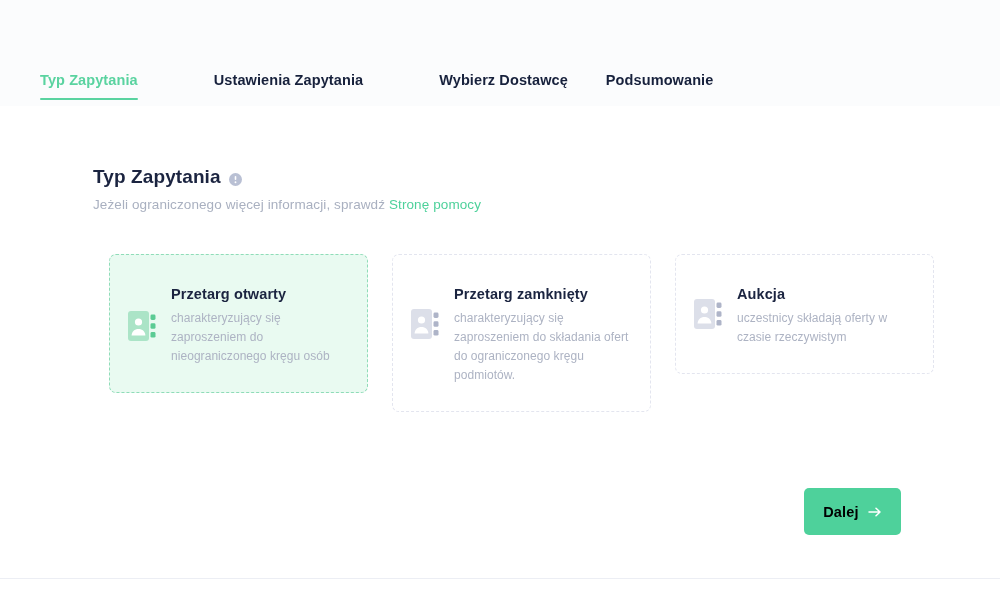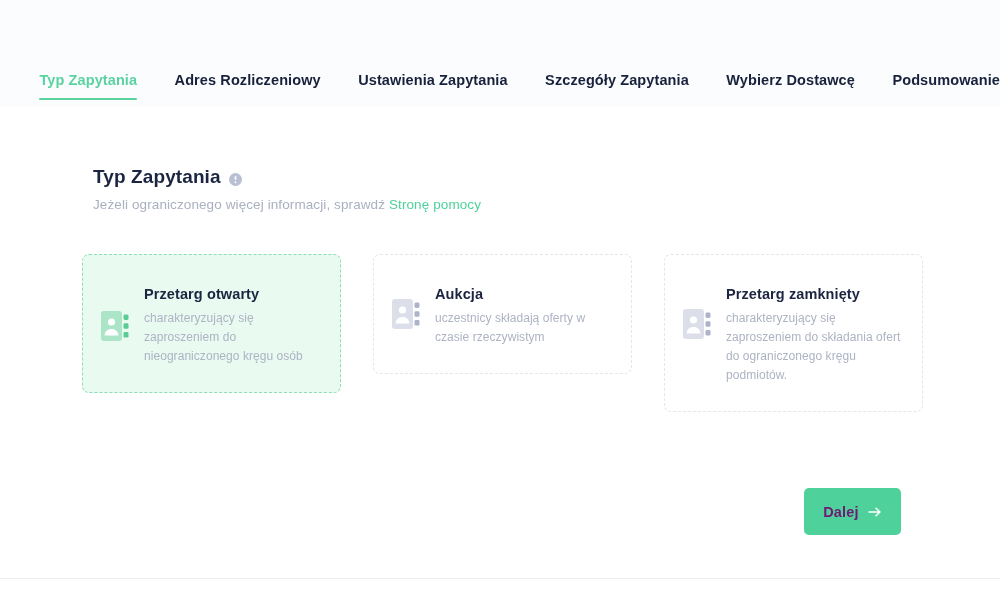--- a/index.html
+++ b/index.html
@@ -120,25 +120,25 @@
   .help-link {
     color: #4ed19b;
     font-weight: normal;
     text-decoration: none;
     cursor: pointer;
   }
 
   
   .cards-row {
     position: absolute;
-    left: 82px;
+    left: 109px;
     top: 148px;
     display: flex;
     align-items: flex-start;
-    gap: 32px;
+    gap: 24px;
   }
 
   .opt-card {
     width: 259px;
     border-radius: 7px;
     border: 1.5px dashed #e3e5ef;
     background: #ffffff;
     padding: 28px 20px 26px 18px;
     display: flex;
     gap: 13px;
@@ -189,21 +189,21 @@
   
   .next-btn {
     position: absolute;
     left: 804px;
     top: 382px;
     width: 97px;
     height: 47px;
     background: #4ed19b;
     border: none;
     border-radius: 5px;
-    color: #701a75;
+    color: #000000;
     font-family: "Liberation Sans", sans-serif;
     font-size: 14.5px;
     font-weight: bold;
     letter-spacing: 0.2px;
     display: flex;
     align-items: center;
     justify-content: center;
     gap: 9px;
     cursor: pointer;
   }
@@ -233,33 +233,27 @@
   <div class="top-strip"></div>
 
   <nav class="wizard-nav">
     <div class="nav-spacer-1"></div>
 
     <div class="nav-tab is-active">
       <span>Typ Zapytania</span>
     </div>
     <div class="nav-spacer"></div>
 
-    <div class="nav-tab">
-      <span>Adres Rozliczeniowy</span>
-    </div>
     <div class="nav-spacer"></div>
 
     <div class="nav-tab">
       <span>Ustawienia Zapytania</span>
     </div>
     <div class="nav-spacer"></div>
 
-    <div class="nav-tab">
-      <span>Szczegóły Zapytania</span>
-    </div>
     <div class="nav-spacer"></div>
 
     <div class="nav-tab">
       <span>Wybierz Dostawcę</span>
     </div>
     <div class="nav-spacer"></div>
 
     <div class="nav-tab">
       <span>Podsumowanie</span>
     </div>
@@ -296,54 +290,54 @@
             <rect x="22.5" y="14.3" width="5" height="5.5" rx="1.4" fill="#5bcb94"></rect>
             <rect x="22.5" y="23.1" width="5" height="5.5" rx="1.4" fill="#5bcb94"></rect>
           </svg>
         </span>
         <div class="card-body">
           <div class="card-title">Przetarg otwarty</div>
           <div class="card-desc">charakteryzujący się zaproszeniem do nieograniczonego kręgu osób</div>
         </div>
       </div>
 
+      <div class="opt-card card-b">
+        <span class="card-icon">
+          <svg width="30" height="34" viewBox="0 0 30 34" aria-hidden="true">
+            <rect x="0" y="2" width="21" height="30" rx="3" fill="#dcdfe9"></rect>
+            <circle cx="10.5" cy="13" r="3.6" fill="#ffffff"></circle>
+            <path d="M3.6 26.5c0-3.9 3.1-6.6 6.9-6.6s6.9 2.7 6.9 6.6z" fill="#ffffff"></path>
+            <rect x="22.5" y="5.5" width="5" height="5.5" rx="1.4" fill="#aeb4c8"></rect>
+            <rect x="22.5" y="14.3" width="5" height="5.5" rx="1.4" fill="#aeb4c8"></rect>
+            <rect x="22.5" y="23.1" width="5" height="5.5" rx="1.4" fill="#aeb4c8"></rect>
+          </svg>
+        </span>
+        <div class="card-body">
+          <div class="card-title">Przetarg zamknięty</div>
+          <div class="card-desc">charakteryzujący się zaproszeniem do składania ofert do ograniczonego kręgu podmiotów.</div>
+        </div>
+      </div>
+
       <div class="opt-card card-c">
         <span class="card-icon">
           <svg width="30" height="34" viewBox="0 0 30 34" aria-hidden="true">
             <rect x="0" y="2" width="21" height="30" rx="3" fill="#dcdfe9"></rect>
             <circle cx="10.5" cy="13" r="3.6" fill="#ffffff"></circle>
             <path d="M3.6 26.5c0-3.9 3.1-6.6 6.9-6.6s6.9 2.7 6.9 6.6z" fill="#ffffff"></path>
             <rect x="22.5" y="5.5" width="5" height="5.5" rx="1.4" fill="#aeb4c8"></rect>
             <rect x="22.5" y="14.3" width="5" height="5.5" rx="1.4" fill="#aeb4c8"></rect>
             <rect x="22.5" y="23.1" width="5" height="5.5" rx="1.4" fill="#aeb4c8"></rect>
           </svg>
         </span>
         <div class="card-body">
           <div class="card-title">Aukcja</div>
           <div class="card-desc">uczestnicy składają oferty w czasie rzeczywistym</div>
         </div>
       </div>
 
-      <div class="opt-card card-b">
-        <span class="card-icon">
-          <svg width="30" height="34" viewBox="0 0 30 34" aria-hidden="true">
-            <rect x="0" y="2" width="21" height="30" rx="3" fill="#dcdfe9"></rect>
-            <circle cx="10.5" cy="13" r="3.6" fill="#ffffff"></circle>
-            <path d="M3.6 26.5c0-3.9 3.1-6.6 6.9-6.6s6.9 2.7 6.9 6.6z" fill="#ffffff"></path>
-            <rect x="22.5" y="5.5" width="5" height="5.5" rx="1.4" fill="#aeb4c8"></rect>
-            <rect x="22.5" y="14.3" width="5" height="5.5" rx="1.4" fill="#aeb4c8"></rect>
-            <rect x="22.5" y="23.1" width="5" height="5.5" rx="1.4" fill="#aeb4c8"></rect>
-          </svg>
-        </span>
-        <div class="card-body">
-          <div class="card-title">Przetarg zamknięty</div>
-          <div class="card-desc">charakteryzujący się zaproszeniem do składania ofert do ograniczonego kręgu podmiotów.</div>
-        </div>
-      </div>
-
     </div>
 
     <button class="next-btn">
       <span>Dalej</span>
       <span class="next-arrow">
         <svg width="14" height="12" viewBox="0 0 14 12" aria-hidden="true">
           <path d="M1 6h11M8 2.2L12 6l-4 3.8" fill="none" stroke="#ffffff" stroke-width="1.5" stroke-linecap="round" stroke-linejoin="round"></path>
         </svg>
       </span>
     </button>

